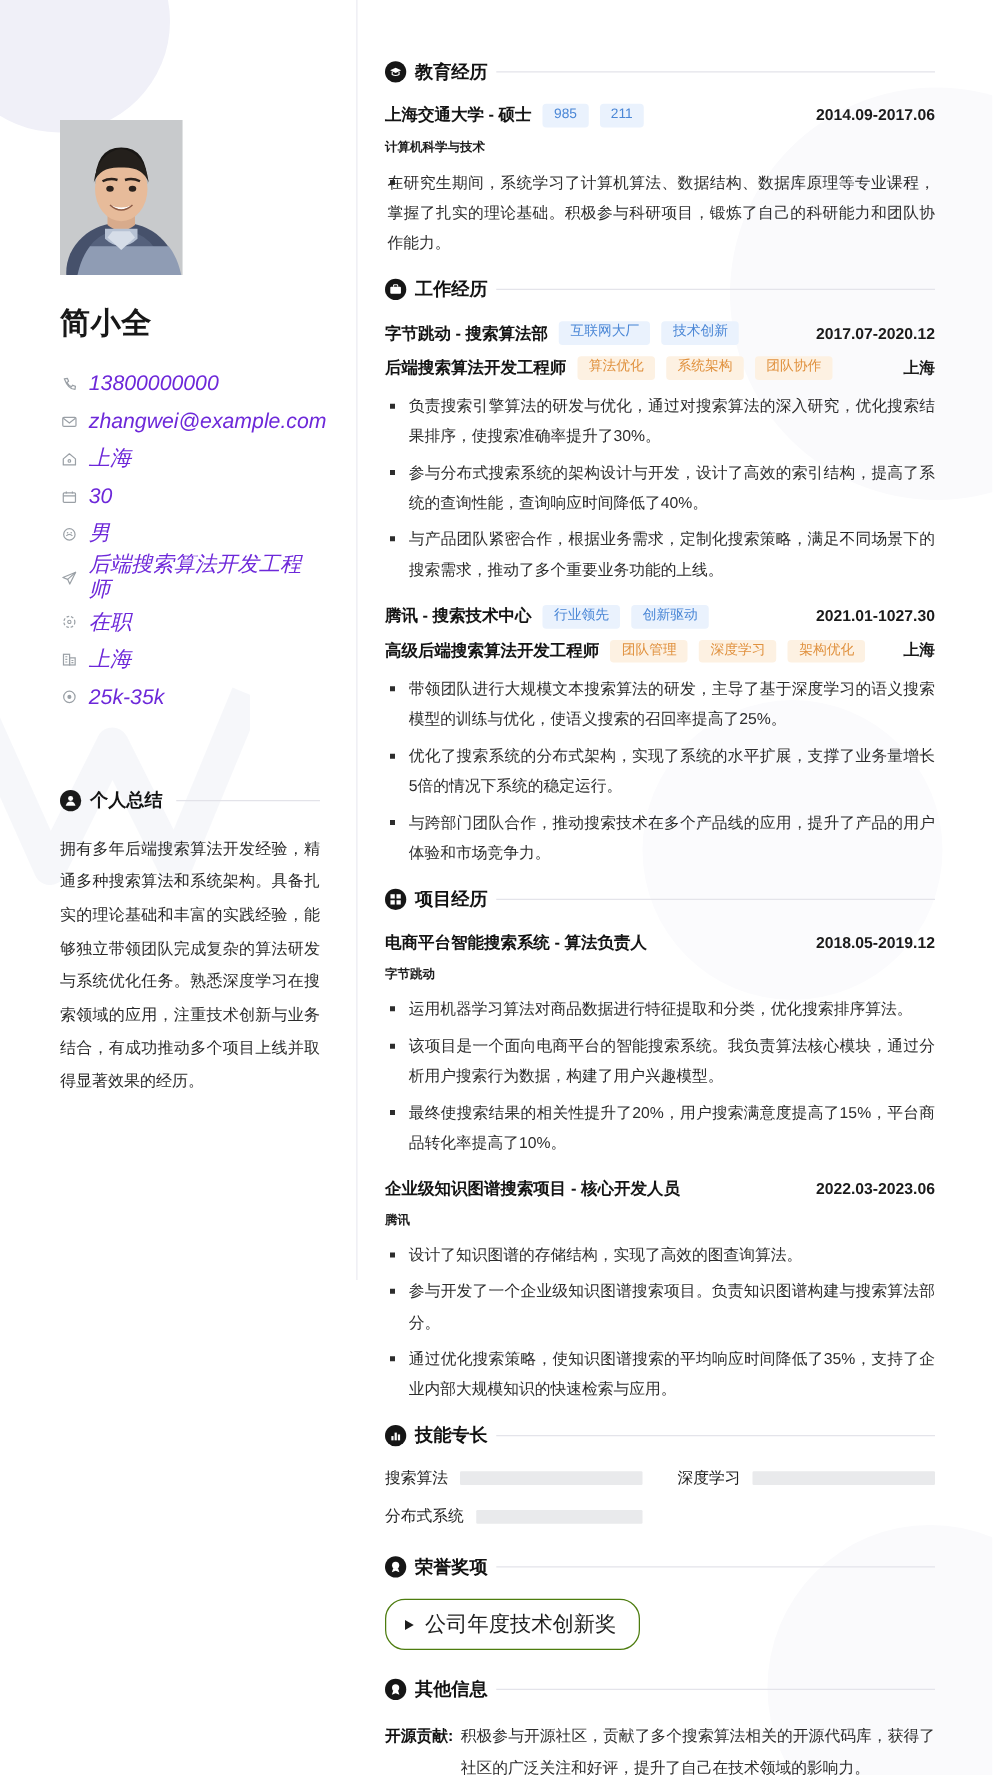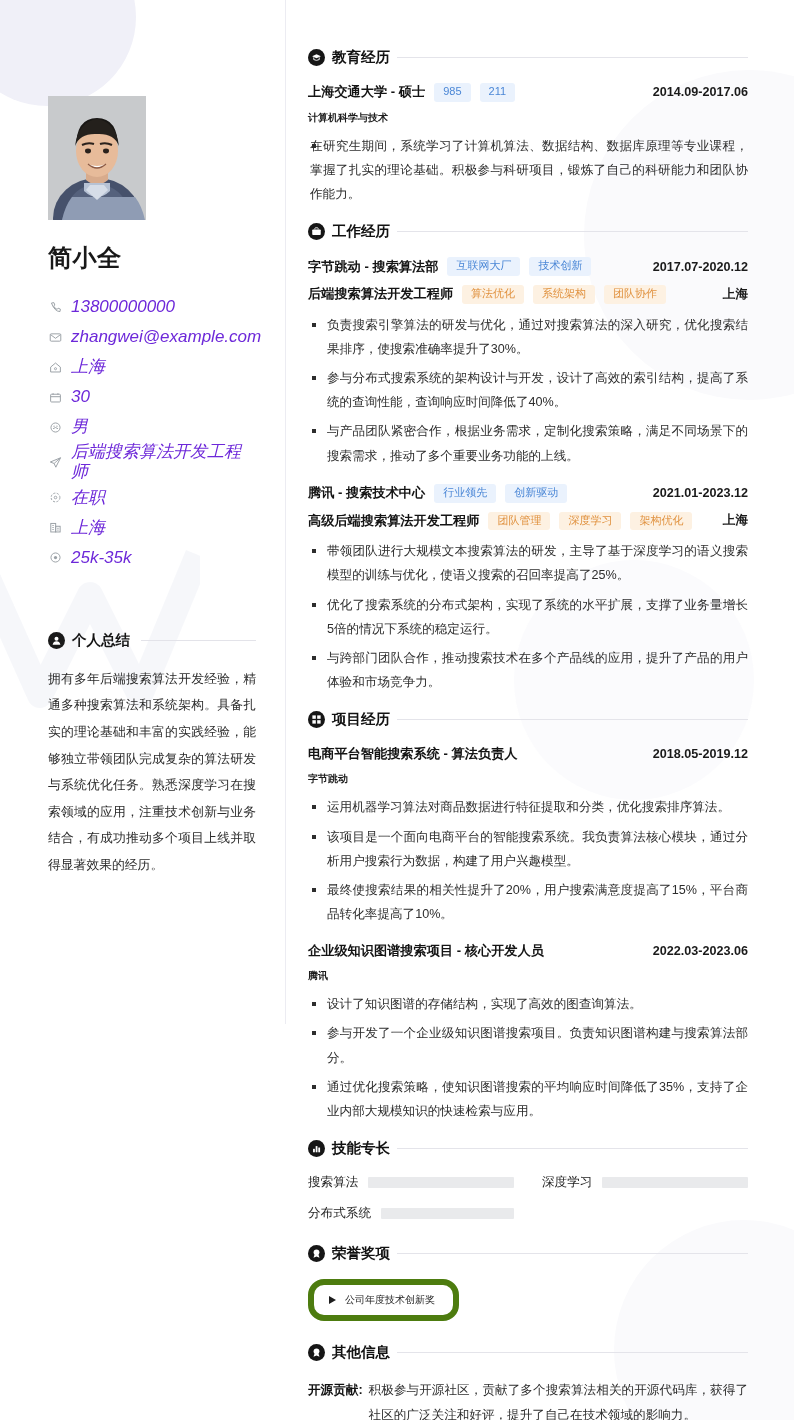--- a/index.html
+++ b/index.html
@@ -219,24 +219,24 @@
     background: #e9eaec;
     border-radius: 1px;
     overflow: hidden;
   }
   .skill-fill { height: 100%; background: #dfe9f7; }
 
   
   .honor-list { display: flex; flex-wrap: wrap; gap: 10px; margin-bottom: 22px; }
   .honor-chip {
     display: inline-flex; align-items: center; gap: 9px;
-    border: 6px solid #4d7c0f;
+    border: 1px solid #4d7c0f;
     border-radius: 16px;
     padding: 8px 18px 8px 15px;
-    font-size: 10px;
+    font-size: 17px;
     color: #1d1d1d;
     background: #fff;
   }
   .honor-chip .tri {
     width: 0; height: 0;
     border-left: 7px solid #1d1d1d;
     border-top: 4.5px solid transparent;
     border-bottom: 4.5px solid transparent;
   }
 
@@ -460,21 +460,21 @@
         </ul>
       </div>
 
       <div class="entry">
         <div class="entry-row">
           <div class="entry-left">
             <span class="entry-title">腾讯 - 搜索技术中心</span>
             <span class="tag tag-blue">行业领先</span>
             <span class="tag tag-blue">创新驱动</span>
           </div>
-          <span class="entry-meta">2021.01-2023.12</span>
+          <span class="entry-meta">2021.01-1027.30</span>
         </div>
         <div class="entry-row">
           <div class="entry-left">
             <span class="entry-title">高级后端搜索算法开发工程师</span>
             <span class="tag tag-orange">团队管理</span>
             <span class="tag tag-orange">深度学习</span>
             <span class="tag tag-orange">架构优化</span>
           </div>
           <span class="entry-meta">上海</span>
         </div>

